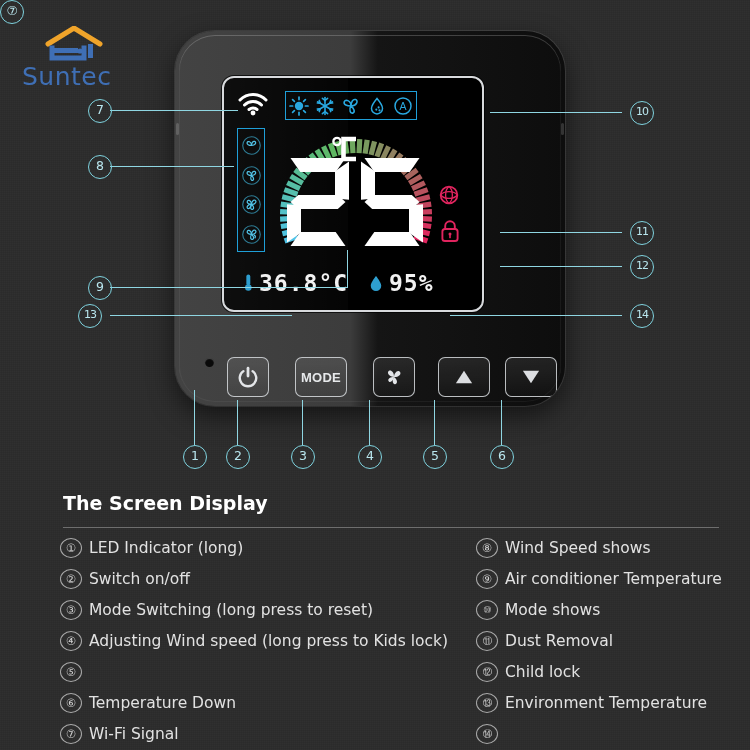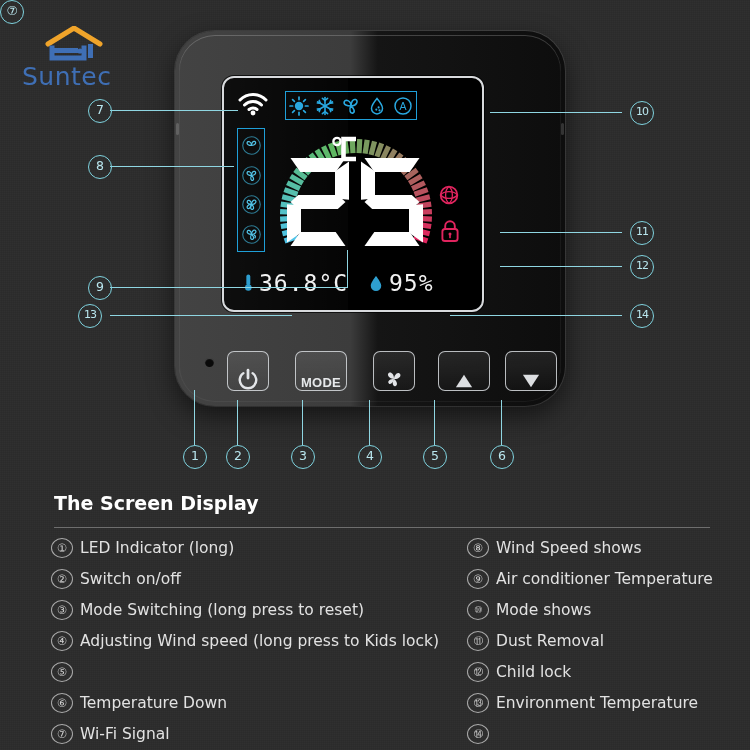--- a/index.html
+++ b/index.html
@@ -95,30 +95,30 @@
   
   #readouts{
     position:absolute;left:0;right:0;bottom:14px;height:26px;
     display:flex;align-items:center;
   }
   #ro-temp{position:absolute;left:20px;display:flex;align-items:center;gap:6px;}
   #ro-hum{position:absolute;left:145px;display:flex;align-items:center;gap:6px;}
   .seg{
     font-family:"DejaVu Sans Mono", monospace;
     font-size:23px;color:#f2f2f2;letter-spacing:1px;line-height:1;
-    font-weight:400;
+    font-weight:700;
   }
 
   
   #btnrow{position:absolute;left:0;top:312px;width:390px;height:48px;}
   .btn{
-    position:absolute;top:8px;width:40px;height:38px;border-radius:7px;
+    position:absolute;top:14px;width:40px;height:38px;border-radius:7px;
     border:1px solid rgba(215,218,222,.85);
     background:linear-gradient(180deg,rgba(255,255,255,.09),rgba(255,255,255,.02));
-    display:flex;align-items:flex-end;justify-content:center;
+    display:flex;align-items:center;justify-content:center;
     color:#e3e5e8;
   }
   .btn.wide{width:50px;}
   .btn .lbl{font-size:13px;font-weight:600;letter-spacing:.3px;color:#e6e8ea;}
   #led{
     position:absolute;left:30px;top:15px;width:9px;height:9px;border-radius:50%;
     background:#0a0a0a;box-shadow:inset 0 1px 1px rgba(255,255,255,.25);
   }
 
   
@@ -128,21 +128,21 @@
     font-size:12.5px;line-height:19px;text-align:center;
     font-family:"DejaVu Sans", sans-serif;
     background:transparent;
   }
   .cnum.wide{font-size:11px;letter-spacing:-1px;}
   .lead{position:absolute;background:#8fd6e2;}
   .lead.h{height:1.3px;}
   .lead.v{width:1.3px;}
 
   
-  #legend{position:absolute;left:7px;top:482px;width:616px;height:268px;padding-left:10px;}
+  #legend{position:absolute;left:16px;top:482px;width:616px;height:268px;padding-left:10px;}
   #lgTitle{
     position:absolute;left:47px;top:10px;font-size:19px;font-weight:700;color:#ffffff;
     font-family:"DejaVu Sans", sans-serif;
   }
   #lgRule{position:absolute;left:47px;top:45px;width:656px;height:1px;background:#6e6e6e;}
   .col{position:absolute;top:56px;}
   #colL{left:44px;width:420px;}
   #colR{left:460px;width:290px;}
   .lrow{display:flex;align-items:flex-start;height:31px;}
   .lnum{

